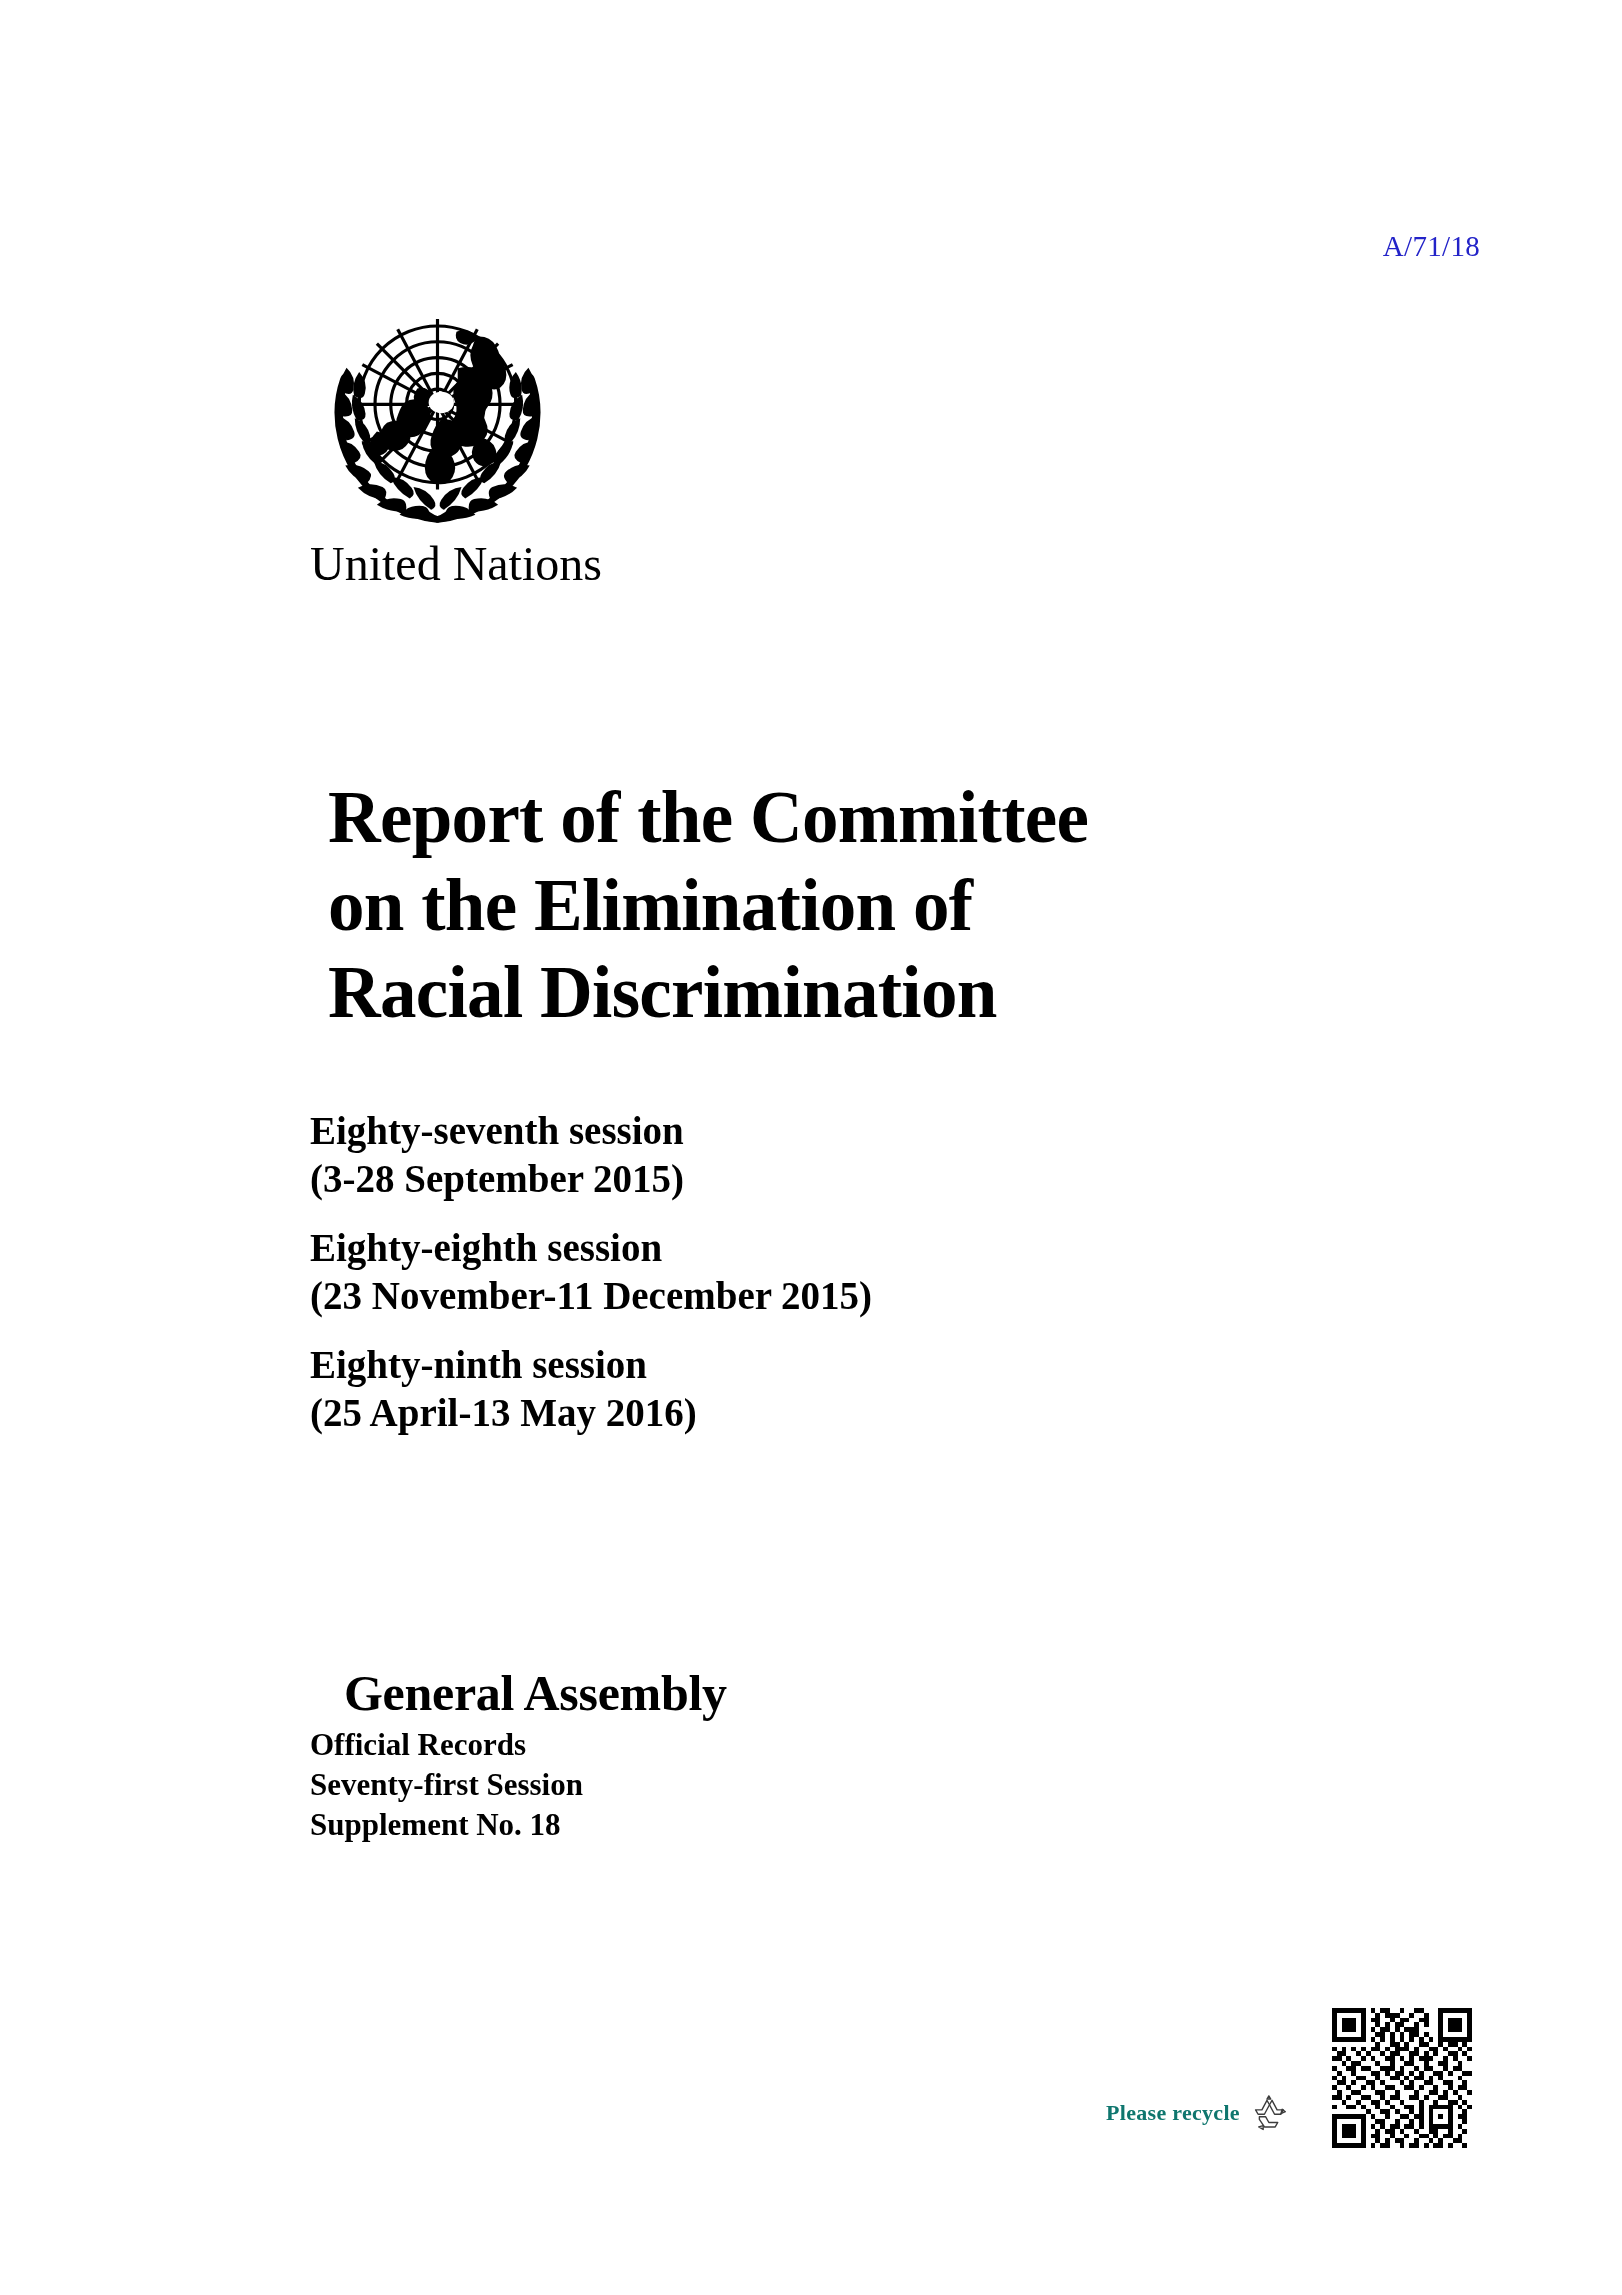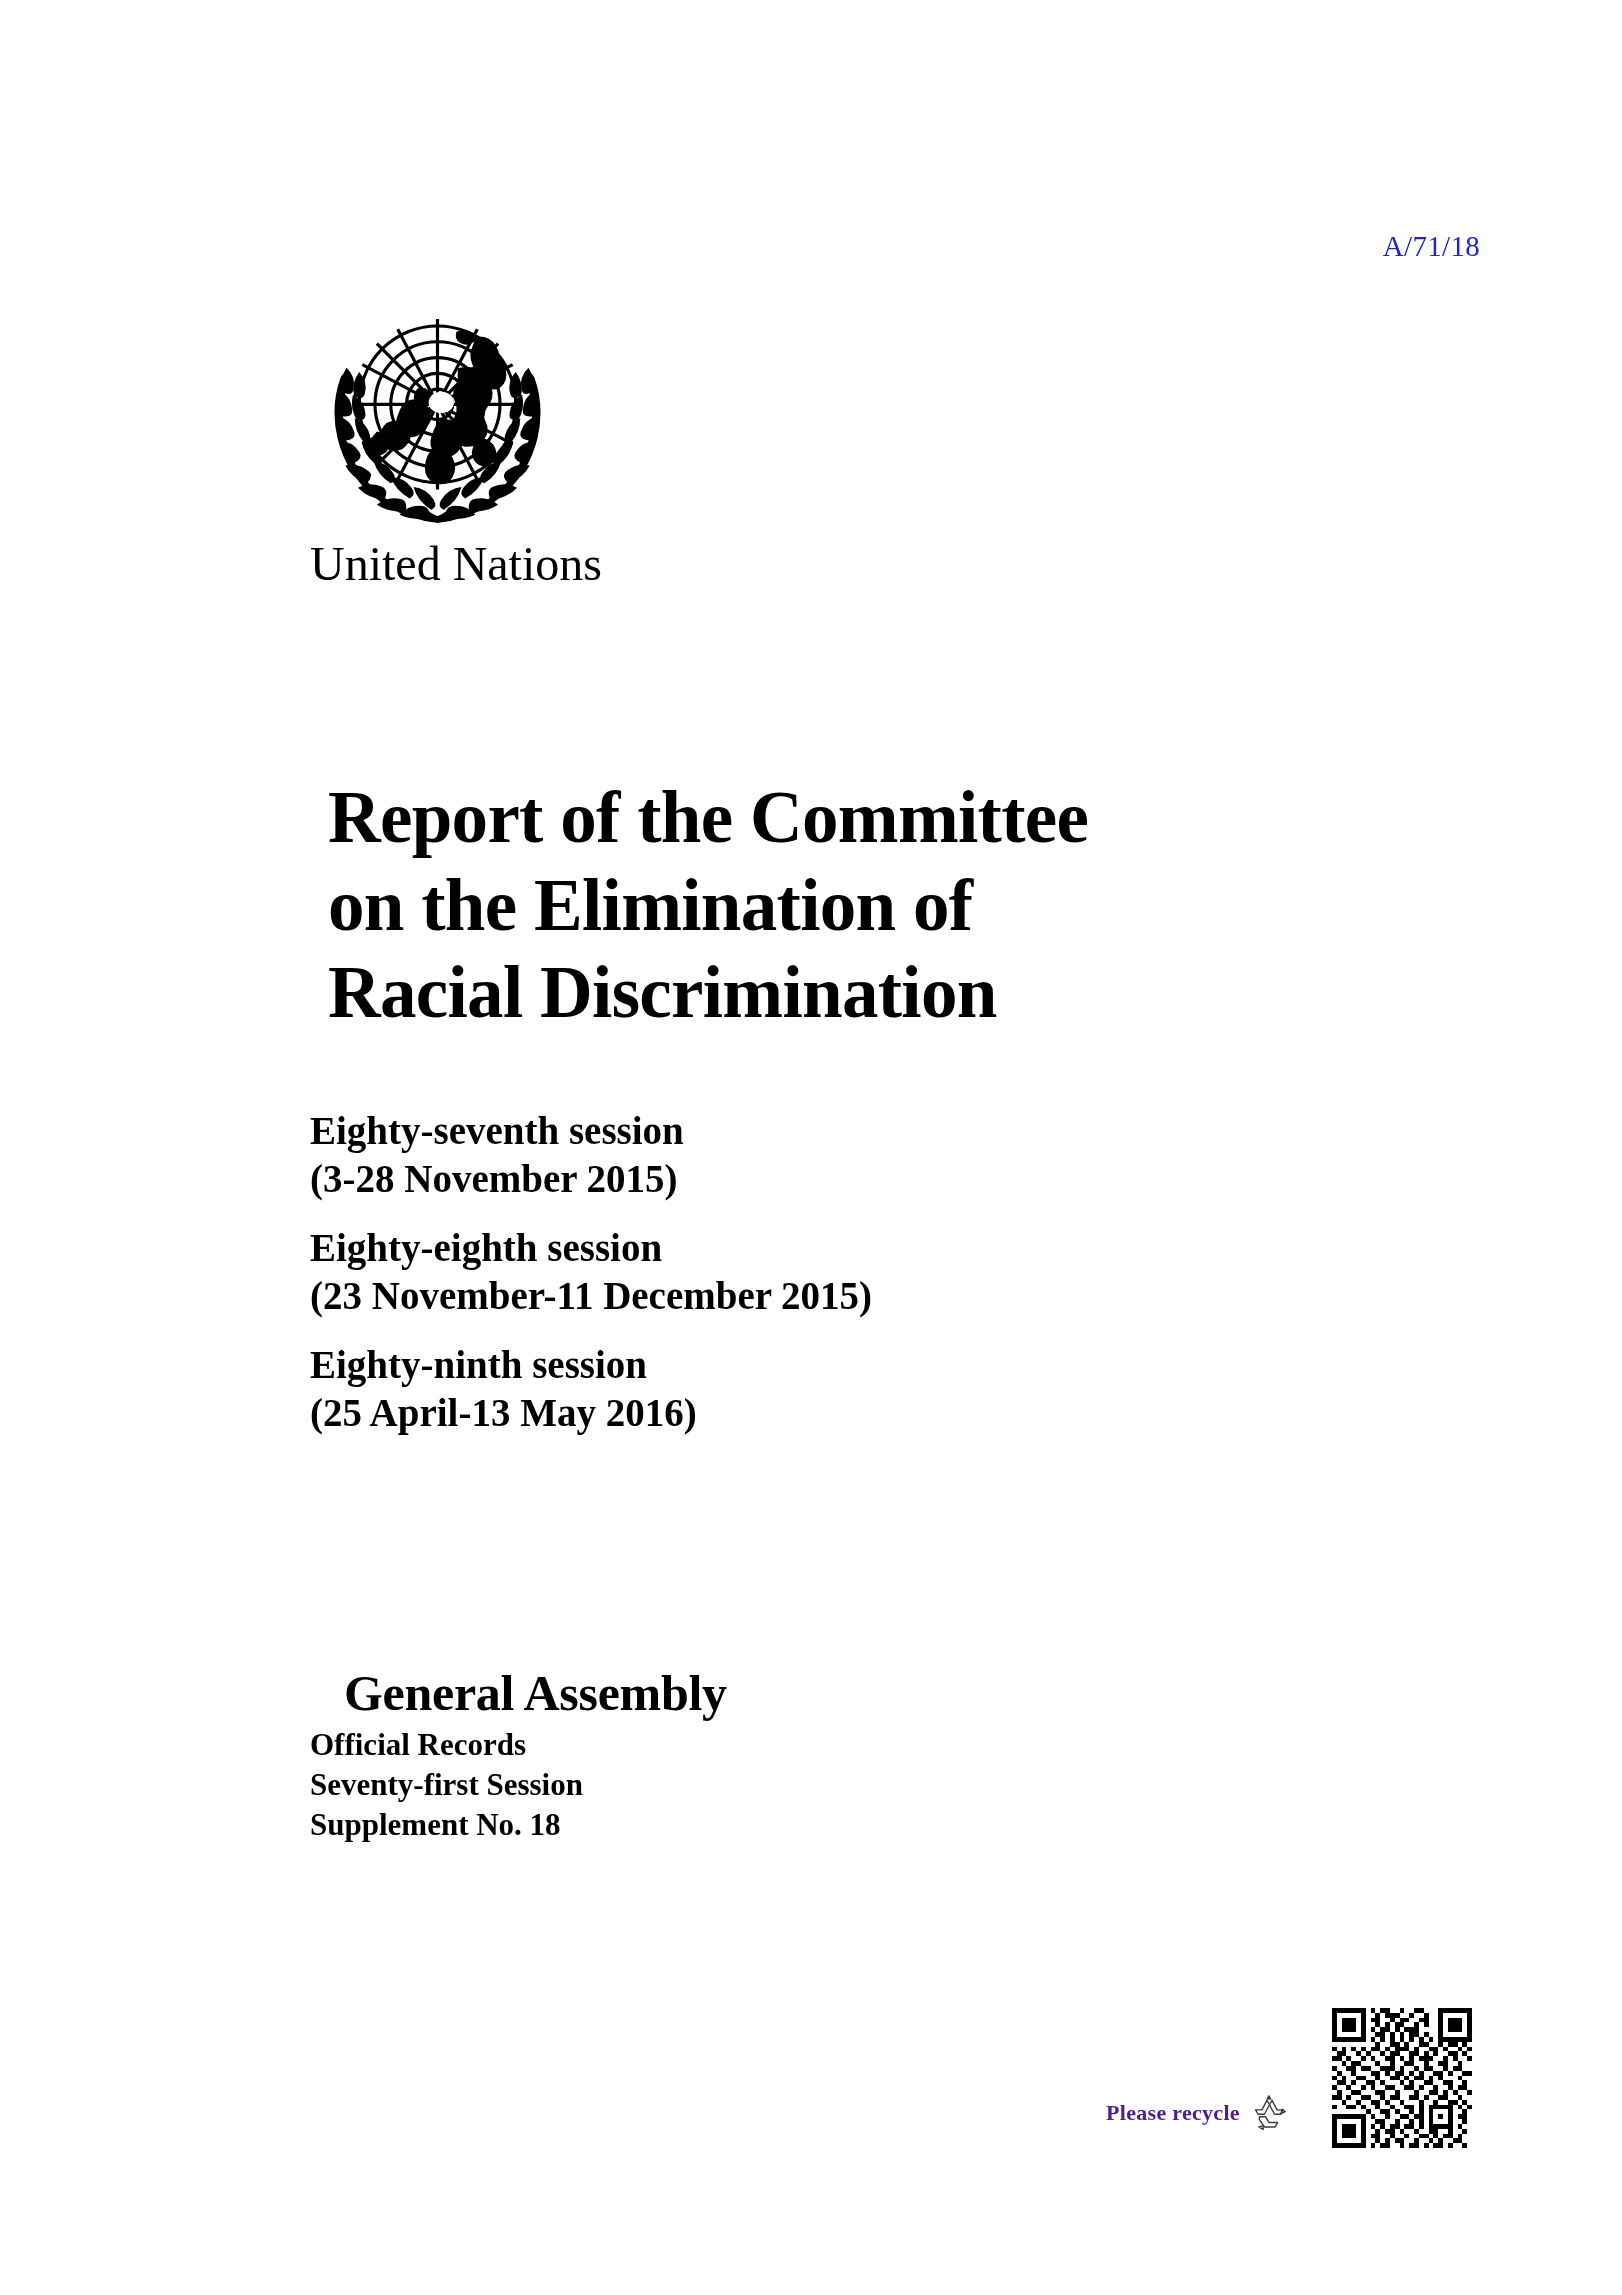--- a/index.html
+++ b/index.html
@@ -119,21 +119,21 @@
     position: absolute;
     left: 0;
     top: 14.4px;
     display: flex;
     align-items: center;
     gap: 9.2px;
   }
   #recycle-text {
     font-size: 22px;
     font-weight: bold;
-    color: #4c1d95;
+    color: #0f766e;
     letter-spacing: 0.3px;
     white-space: nowrap;
   }
   #recycle-icon { display: block; width: 41px; height: 38px; }
 
   #qr-code {
     position: absolute;
     left: 226px;
     top: -72px;
     width: 140px;
@@ -244,21 +244,21 @@
 
 <h1 id="doc-title">
   <span class="tline">Report of the Committee</span>
   <span class="tline">on the Elimination of</span>
   <span class="tline">Racial Discrimination</span>
 </h1>
 
 <div id="sessions">
   <div class="session-item">
     <span class="session-name">Eighty-seventh session</span>
-    <span class="session-dates">(3-28 November 2015)</span>
+    <span class="session-dates">(3-28 September 2015)</span>
   </div>
   <div class="session-item">
     <span class="session-name">Eighty-eighth session</span>
     <span class="session-dates">(23 November-11 December 2015)</span>
   </div>
   <div class="session-item">
     <span class="session-name">Eighty-ninth session</span>
     <span class="session-dates">(25 April-13 May 2016)</span>
   </div>
 </div>

